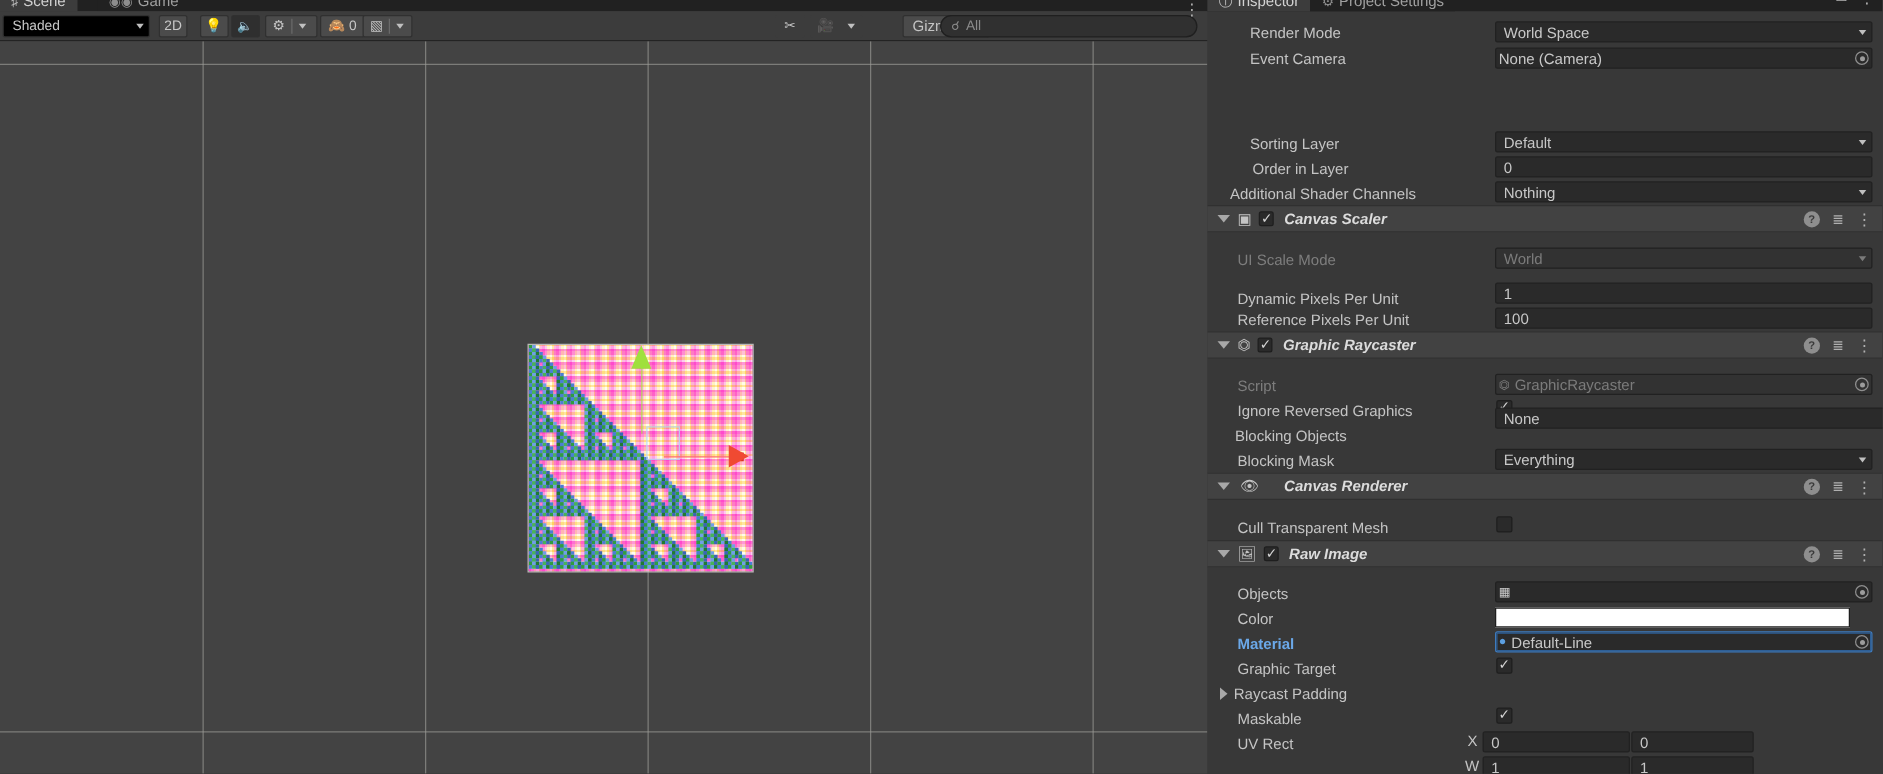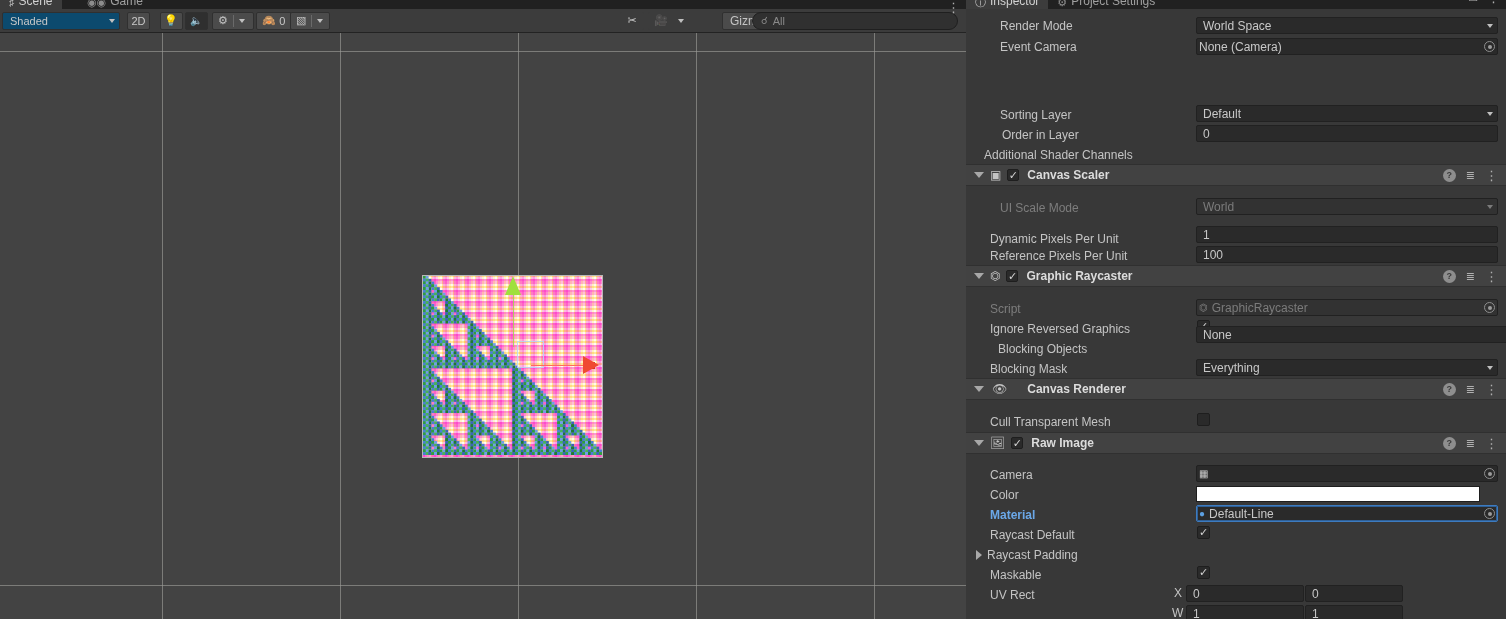--- a/index.html
+++ b/index.html
@@ -43,21 +43,21 @@
   }
   .tb-btn {
     height: 18px; min-width: 20px;
     display: flex; align-items: center; justify-content: center;
     gap: 3px; padding: 0 5px;
     background: #4b4b4b; border: 1px solid #303030;
     color: #c8c8c8; font-size: 11px;
     border-radius: 2px;
   }
   .tb-dropdown {
-    height: 18px; background: #0c4a6e; border: 1px solid #303030;
+    height: 18px; background: #000000; border: 1px solid #303030;
     border-radius: 2px; display: flex; align-items: center;
     padding: 0 4px 0 7px; color: #c8c8c8; font-size: 11px;
     justify-content: space-between;
   }
   .caret { width: 0; height: 0; border-left: 3.5px solid transparent;
            border-right: 3.5px solid transparent; border-top: 4px solid #c0c0c0;
            margin-left: 5px; }
   .tb-split { display: flex; align-items: center; height: 18px;
               background: #4b4b4b; border: 1px solid #303030; border-radius: 2px; }
   .tb-split > .part { display: flex; align-items: center; justify-content: center;
@@ -170,21 +170,21 @@
     color: #d4d4d4; font-size: 11px; line-height: 1;
   }
   .color-swatch { height: 16px; background: #ffffff; border: 1px solid #1e1e1e; }
 
   
   .comp-header {
     position: relative; height: 22px; background: #424242;
     border-top: 1px solid #303030; border-bottom: 1px solid #303030;
     display: flex; align-items: center; padding-left: 8px; gap: 6px;
   }
-  .comp-header .title { font-size: 12px; font-weight: bold; color: #dcdcdc; margin-left: 2px; }
+  .comp-header .title { font-size: 12px; font-weight: bold; color: #dcdcdc; margin-left: 2px; font-style: italic; }
   .foldout { width: 0; height: 0; border-left: 5px solid transparent;
              border-right: 5px solid transparent; border-top: 6px solid #a8a8a8; }
   .foldout.closed { border-top: 5px solid transparent; border-bottom: 5px solid transparent;
                     border-left: 6px solid #a8a8a8; border-right: none; }
   .comp-icons { position: absolute; right: 8px; top: 0; height: 100%;
                 display: flex; align-items: center; gap: 10px; color: #b0b0b0; font-size: 11px; }
   .help-ico { width: 13px; height: 13px; border-radius: 50%; background: #8e8e8e; color: #3a3a3a;
               font-size: 9px; font-weight: bold; display: flex; align-items: center;
               justify-content: center; }
 </style>
@@ -2465,35 +2465,39 @@
       <div class="row" style="position:absolute;top:116px;left:0;">
         <span class="lbl" style="margin-left:26px;">Order in Layer</span>
       </div>
       <div class="text-field" style="position:absolute;left:230px;top:116px;width:302px;">
         <span>0</span>
       </div>
 
       <div class="row" style="position:absolute;top:136px;left:0;">
         <span class="lbl" style="margin-left:8px;">Additional Shader Channels</span>
       </div>
+      <div class="dropdown-field" style="position:absolute;left:230px;top:136px;width:302px;">
+        <span>Nothing</span>
+        <span class="caret"></span>
+      </div>
 
       <div class="comp-header" style="position:absolute;top:155px;width:100%;">
         <span class="foldout"></span>
         <span style="font-size:12px;">▣</span>
         <span class="chk" style="width:12px;height:12px;">✓</span>
         <span class="title">Canvas Scaler</span>
         <span class="comp-icons">
           <span class="help-ico">?</span>
           <span>≣</span>
           <span class="kebab-v">⋮</span>
         </span>
       </div>
 
       <div class="row" style="position:absolute;top:189px;left:0;">
-        <span class="lbl dim" style="margin-left:24px;">UI Scale Mode</span>
+        <span class="lbl dim" style="margin-left:14px;">UI Scale Mode</span>
       </div>
       <div class="dropdown-field dim" style="position:absolute;left:230px;top:189px;width:302px;">
         <span>World</span>
         <span class="caret" style="border-top-color:#7b7b7b;"></span>
       </div>
 
       <div class="row" style="position:absolute;top:217px;left:0;align-items:flex-end;">
         <span class="lbl" style="margin-left:14px;">Dynamic Pixels Per Unit</span>
       </div>
       <div class="text-field" style="position:absolute;left:230px;top:217px;width:302px;">
@@ -2529,21 +2533,21 @@
             <i></i>
           </span>
       </div>
 
       <div class="row" style="position:absolute;top:310px;left:0;">
         <span class="lbl" style="margin-left:14px;">Ignore Reversed Graphics</span>
       </div>
       <div class="chk" style="position:absolute;left:231px;top:311px;">✓</div>
 
       <div class="row" style="position:absolute;top:330px;left:0;">
-        <span class="lbl" style="margin-left:22px;">Blocking Objects</span>
+        <span class="lbl" style="margin-left:12px;">Blocking Objects</span>
       </div>
       <div class="dropdown-field" style="position:absolute;left:230px;top:317px;width:324px;">
         <span>None</span>
         <span class="caret"></span>
       </div>
 
       <div class="row" style="position:absolute;top:350px;left:0;">
         <span class="lbl" style="margin-left:14px;">Blocking Mask</span>
       </div>
       <div class="dropdown-field" style="position:absolute;left:230px;top:350px;width:302px;">
@@ -2573,21 +2577,21 @@
         <span class="chk" style="width:12px;height:12px;">✓</span>
         <span class="title">Raw Image</span>
         <span class="comp-icons">
           <span class="help-ico">?</span>
           <span>≣</span>
           <span class="kebab-v">⋮</span>
         </span>
       </div>
 
       <div class="row" style="position:absolute;top:456px;left:0;">
-        <span class="lbl" style="margin-left:14px;">Camera</span>
+        <span class="lbl" style="margin-left:14px;">Objects</span>
       </div>
       <div class="obj-field" style="position:absolute;left:230px;top:456px;width:302px;">
         <span style="font-size:10px;">▦</span>
         <span class="objname"></span>
         <span class="radio-dot">
             <i></i>
           </span>
       </div>
 
       <div class="row" style="position:absolute;top:476px;left:0;">
@@ -2600,21 +2604,21 @@
       </div>
       <div class="obj-field selected" style="position:absolute;left:230px;top:496px;width:302px;">
         <span style="font-size:10px;color:#5c9fe0;">●</span>
         <span class="objname">Default-Line</span>
         <span class="radio-dot">
             <i></i>
           </span>
       </div>
 
       <div class="row" style="position:absolute;top:516px;left:0;">
-        <span class="lbl" style="margin-left:14px;">Raycast Default</span>
+        <span class="lbl" style="margin-left:14px;">Graphic Target</span>
       </div>
       <div class="chk" style="position:absolute;left:231px;top:517px;">✓</div>
 
       <div class="row" style="position:absolute;top:536px;left:0;">
         <span class="foldout closed" style="margin-left:0px;"></span>
         <span class="lbl" style="margin-left:5px;">Raycast Padding</span>
       </div>
 
       <div class="row" style="position:absolute;top:556px;left:0;">
         <span class="lbl" style="margin-left:14px;">Maskable</span>

